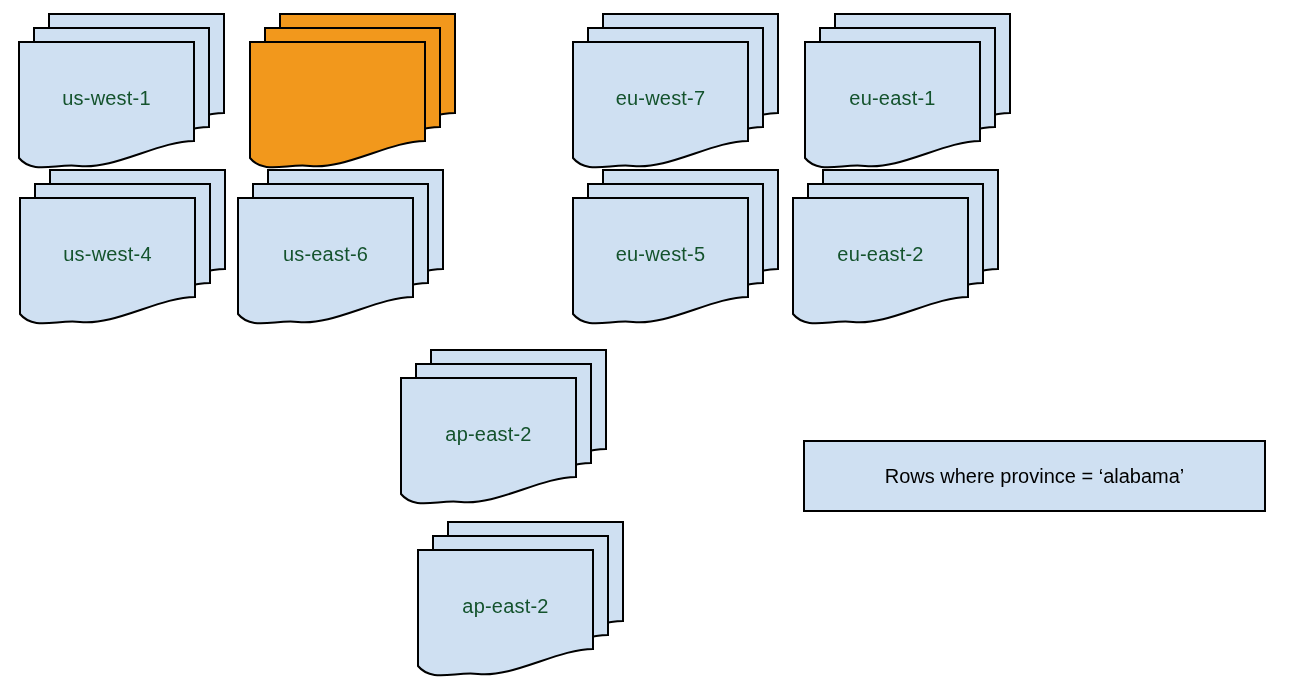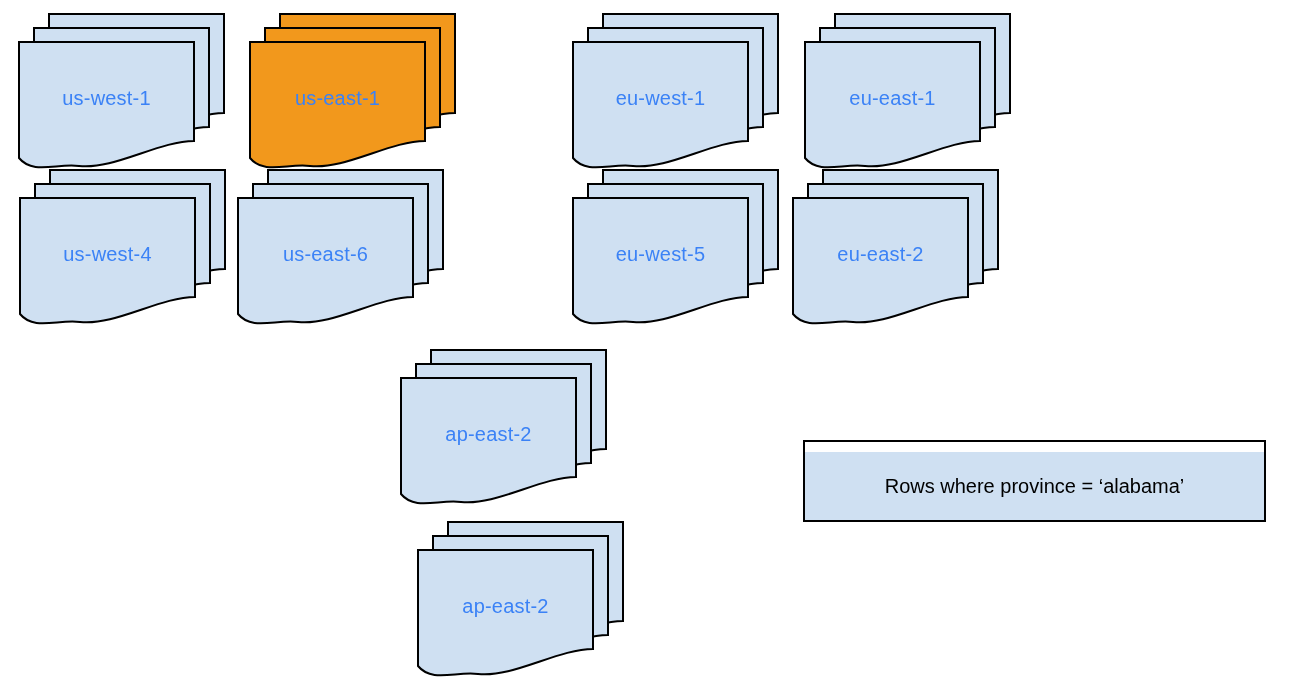--- a/index.html
+++ b/index.html
@@ -4,30 +4,30 @@
 <style>
   html,body{margin:0;padding:0;background:#ffffff;}
   body{width:1296px;height:680px;font-family:"Liberation Sans","DejaVu Sans",sans-serif;}
   .canvas{position:relative;width:1296px;height:680px;overflow:hidden;background:#ffffff;}
 
   .stack{position:absolute;width:212px;height:162px;}
   .stack svg{position:absolute;left:0;top:0;overflow:visible;}
   .stack .label{
     position:absolute;left:1px;top:29px;width:175px;height:112px;
     display:flex;align-items:center;justify-content:center;
-    font-size:20px;color:#3b82f6;letter-spacing:0.2px;
+    font-size:20px;color:#14532d;letter-spacing:0.2px;
   }
 
   .legend{
     position:absolute;left:803px;top:440px;width:459px;
     border:2px solid #000000;background:#ffffff;
   }
   .legend-row{
     display:flex;align-items:center;justify-content:center;
-    font-size:20px;color:#000000;margin-top:10px;
+    font-size:20px;color:#000000;
   }
   .legend-row.blue{height:68px;background:var(--page-blue,#cfe0f2);}
   .legend-row.orange{height:67px;background:var(--highlight-orange,#f2981c);border-top:2px solid #000000;}
 </style>
 </head>
 <body>
 
 <div class="canvas">
   <div id="stacks">
       <div class="stack" style="left: 18px; top: 13px;">
@@ -37,29 +37,28 @@
           <path d="M 0 0 L 175 0 L 175 99 C 140 99 95 128 60 124 C 38 121 14 133 0 116 Z" transform="translate(1,29)" fill="#cfe0f2" stroke="#000000" stroke-width="2"></path>
         </svg>
         <div class="label">us-west-1</div>
       </div>
       <div class="stack" style="left: 249px; top: 13px;">
         <svg width="212" height="162" viewBox="0 0 212 162">
           <path d="M 0 0 L 175 0 L 175 99 C 140 99 95 128 60 124 C 38 121 14 133 0 116 Z" transform="translate(31,1)" fill="#f2981c" stroke="#000000" stroke-width="2"></path>
           <path d="M 0 0 L 175 0 L 175 99 C 140 99 95 128 60 124 C 38 121 14 133 0 116 Z" transform="translate(16,15)" fill="#f2981c" stroke="#000000" stroke-width="2"></path>
           <path d="M 0 0 L 175 0 L 175 99 C 140 99 95 128 60 124 C 38 121 14 133 0 116 Z" transform="translate(1,29)" fill="#f2981c" stroke="#000000" stroke-width="2"></path>
         </svg>
-        <div class="label">us-east-1</div>
       </div>
       <div class="stack" style="left: 572px; top: 13px;">
         <svg width="212" height="162" viewBox="0 0 212 162">
           <path d="M 0 0 L 175 0 L 175 99 C 140 99 95 128 60 124 C 38 121 14 133 0 116 Z" transform="translate(31,1)" fill="#cfe0f2" stroke="#000000" stroke-width="2"></path>
           <path d="M 0 0 L 175 0 L 175 99 C 140 99 95 128 60 124 C 38 121 14 133 0 116 Z" transform="translate(16,15)" fill="#cfe0f2" stroke="#000000" stroke-width="2"></path>
           <path d="M 0 0 L 175 0 L 175 99 C 140 99 95 128 60 124 C 38 121 14 133 0 116 Z" transform="translate(1,29)" fill="#cfe0f2" stroke="#000000" stroke-width="2"></path>
         </svg>
-        <div class="label">eu-west-1</div>
+        <div class="label">eu-west-7</div>
       </div>
       <div class="stack" style="left: 804px; top: 13px; padding-left: 24px;">
         <svg width="212" height="162" viewBox="0 0 212 162">
           <path d="M 0 0 L 175 0 L 175 99 C 140 99 95 128 60 124 C 38 121 14 133 0 116 Z" transform="translate(31,1)" fill="#cfe0f2" stroke="#000000" stroke-width="2"></path>
           <path d="M 0 0 L 175 0 L 175 99 C 140 99 95 128 60 124 C 38 121 14 133 0 116 Z" transform="translate(16,15)" fill="#cfe0f2" stroke="#000000" stroke-width="2"></path>
           <path d="M 0 0 L 175 0 L 175 99 C 140 99 95 128 60 124 C 38 121 14 133 0 116 Z" transform="translate(1,29)" fill="#cfe0f2" stroke="#000000" stroke-width="2"></path>
         </svg>
         <div class="label">eu-east-1</div>
       </div>
       <div class="stack" style="left: 19px; top: 169px;">

